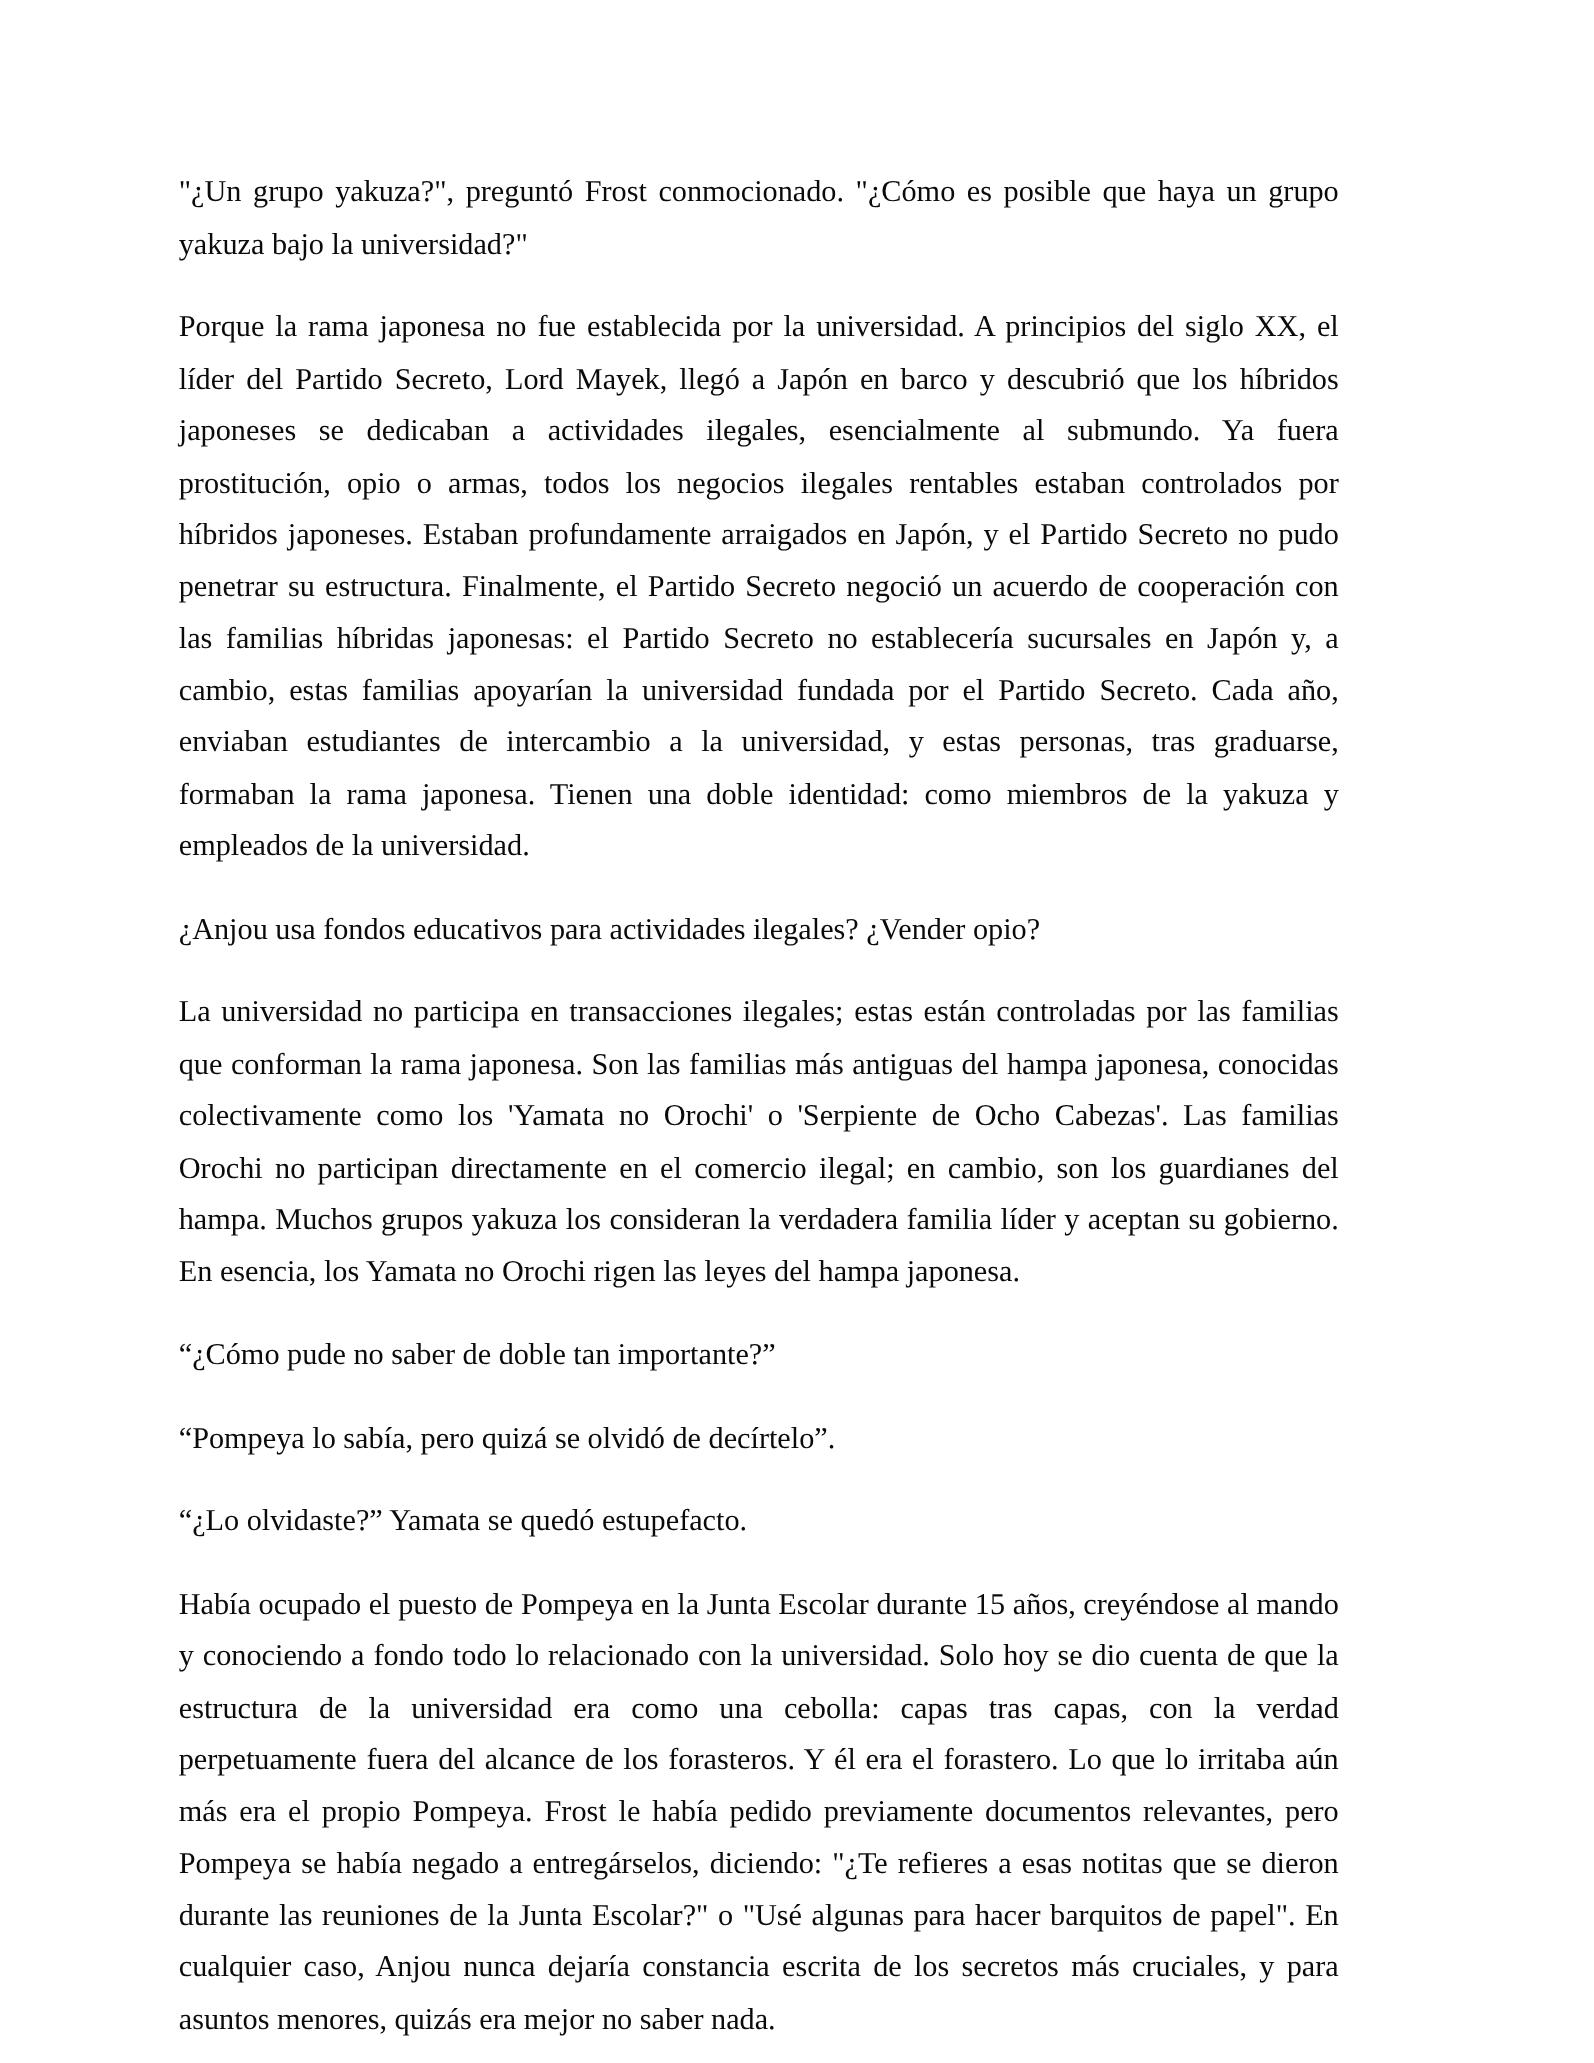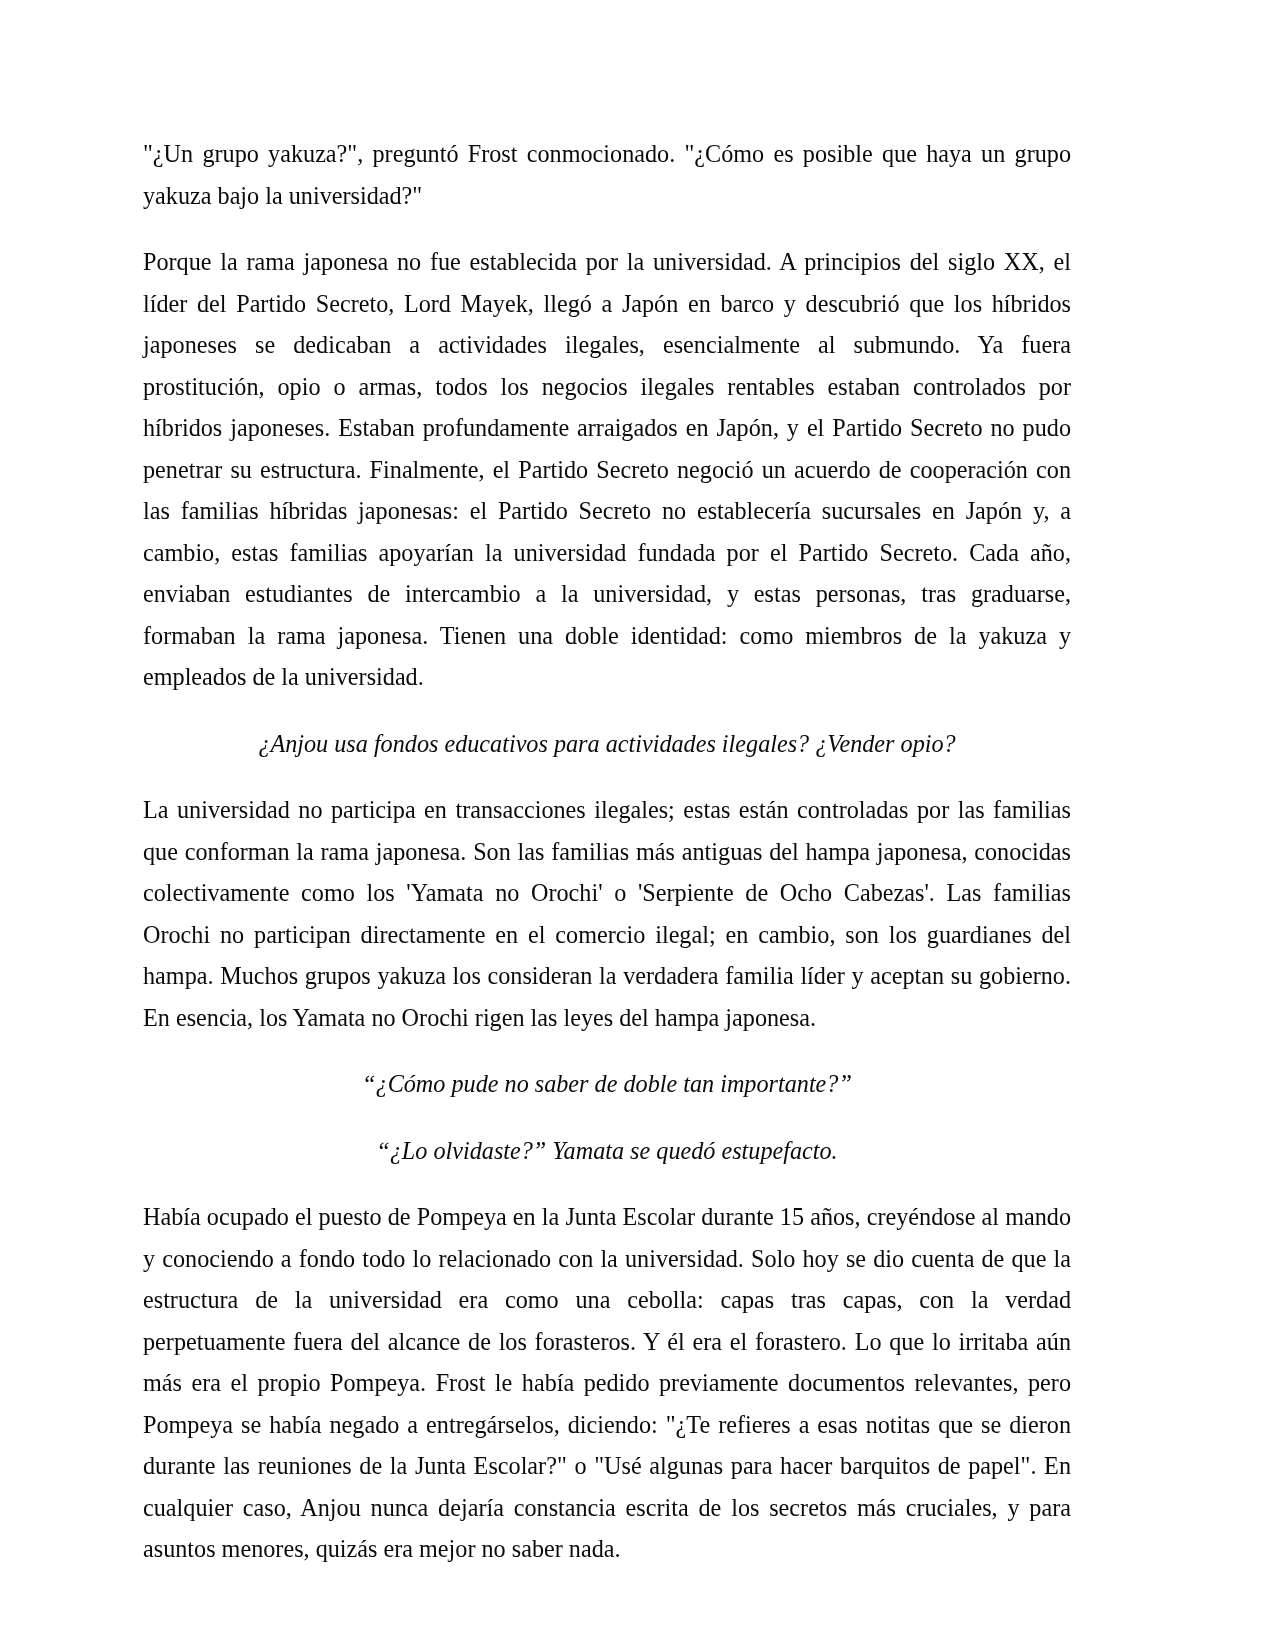--- a/index.html
+++ b/index.html
@@ -37,22 +37,21 @@
     text-align: justify;
     text-justify: inter-word;
     hyphens: none;
     -webkit-hyphens: none;
     word-spacing: 0px;
   }
   p.para:last-child {
     margin-bottom: 12px;
   }
   p.para.short {
-    text-align: center;
-    font-style: italic;
+    text-align: left;
   }
   .page-number {
     position: absolute;
     left: 0;
     top: 1528px;
     width: 1275px;
     text-align: center;
     font-size: 23px;
     line-height: 30px;
     font-family: "Liberation Serif", "DejaVu Serif", serif;
@@ -69,20 +68,21 @@
     <p class="para">"¿Un grupo yakuza?", preguntó Frost conmocionado. "¿Cómo es posible que haya un grupo yakuza bajo la universidad?"</p>
 
     <p class="para">Porque la rama japonesa no fue establecida por la universidad. A principios del siglo XX, el líder del Partido Secreto, Lord Mayek, llegó a Japón en barco y descubrió que los híbridos japoneses se dedicaban a actividades ilegales, esencialmente al submundo. Ya fuera prostitución, opio o armas, todos los negocios ilegales rentables estaban controlados por híbridos japoneses. Estaban profundamente arraigados en Japón, y el Partido Secreto no pudo penetrar su estructura. Finalmente, el Partido Secreto negoció un acuerdo de cooperación con las familias híbridas japonesas: el Partido Secreto no establecería sucursales en Japón y, a cambio, estas familias apoyarían la universidad fundada por el Partido Secreto. Cada año, enviaban estudiantes de intercambio a la universidad, y estas personas, tras graduarse, formaban la rama japonesa. Tienen una doble identidad: como miembros de la yakuza y empleados de la universidad.</p>
 
     <p class="para short">¿Anjou usa fondos educativos para actividades ilegales? ¿Vender opio?</p>
 
     <p class="para">La universidad no participa en transacciones ilegales; estas están controladas por las familias que conforman la rama japonesa. Son las familias más antiguas del hampa japonesa, conocidas colectivamente como los 'Yamata no Orochi' o 'Serpiente de Ocho Cabezas'. Las familias Orochi no participan directamente en el comercio ilegal; en cambio, son los guardianes del hampa. Muchos grupos yakuza los consideran la verdadera familia líder y aceptan su gobierno. En esencia, los Yamata no Orochi rigen las leyes del hampa japonesa.</p>
 
     <p class="para short">“¿Cómo pude no saber de doble tan importante?”</p>
 
+    <p class="para short">“Pompeya lo sabía, pero quizá se olvidó de decírtelo”.</p>
 
     <p class="para short">“¿Lo olvidaste?” Yamata se quedó estupefacto.</p>
 
     <p class="para">Había ocupado el puesto de Pompeya en la Junta Escolar durante 15 años, creyéndose al mando y conociendo a fondo todo lo relacionado con la universidad. Solo hoy se dio cuenta de que la estructura de la universidad era como una cebolla: capas tras capas, con la verdad perpetuamente fuera del alcance de los forasteros. Y él era el forastero. Lo que lo irritaba aún más era el propio Pompeya. Frost le había pedido previamente documentos relevantes, pero Pompeya se había negado a entregárselos, diciendo: "¿Te refieres a esas notitas que se dieron durante las reuniones de la Junta Escolar?" o "Usé algunas para hacer barquitos de papel". En cualquier caso, Anjou nunca dejaría constancia escrita de los secretos más cruciales, y para asuntos menores, quizás era mejor no saber nada.</p>
 
   </div>
 
 
 </div>
 

